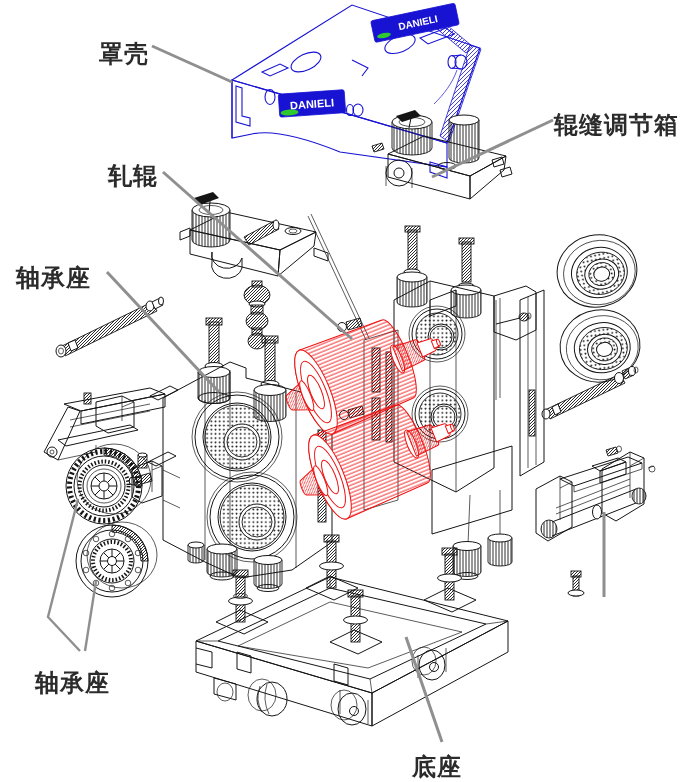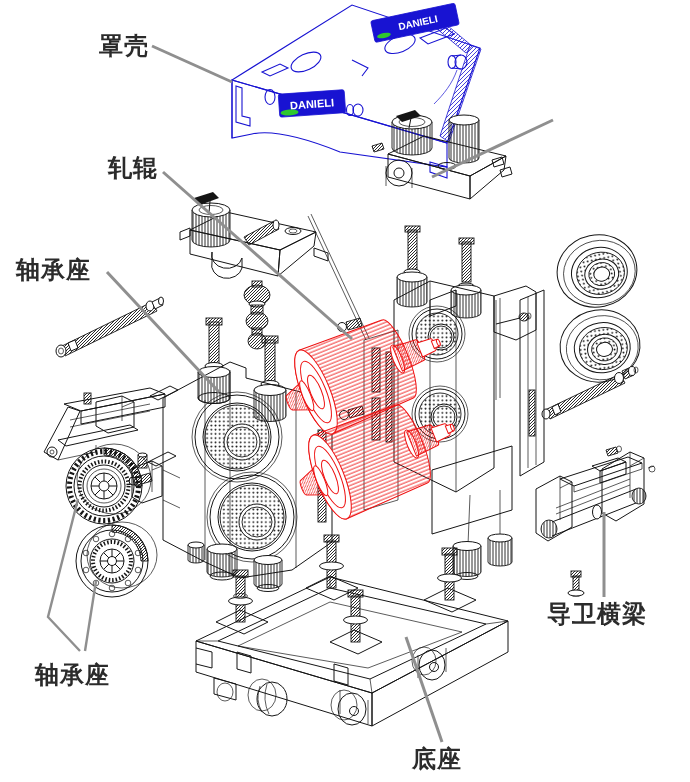--- a/index.html
+++ b/index.html
@@ -1,20 +1,20 @@
 <!DOCTYPE html>
 <html style="--cover-blue: #1813d2; --roll-red: #ee1111; --part-black: #151515; --leader-gray: #8f8f8f; --logo-green: #2fc82f; --label-color: #2b2b2b; --background: #ffffff;"><head>
 <meta charset="utf-8">
 <style>
   html,body{margin:0;padding:0;background:#fff;}
   #stage{position:relative;width:690px;height:782px;background:var(--background,#fff);overflow:hidden;
          font-family:"Liberation Sans","DejaVu Sans",sans-serif;}
   svg{position:absolute;left:0;top:0;}
   .lbl{position:absolute;font-weight:bold;font-size:24px;color:var(--label-color,#2b2b2b);
-       white-space:nowrap;letter-spacing:1px;}
+       white-space:nowrap;letter-spacing:1px;margin-top:8px;}
   
   .blue{stroke:var(--cover-blue);fill:none;stroke-width:1.1;}
   .bluethin{stroke:var(--cover-blue);fill:none;stroke-width:.7;}
   .bluefill{fill:var(--cover-blue);stroke:var(--cover-blue);stroke-width:.8;}
   .bluehatch{fill:url(#blueHatch);stroke:var(--cover-blue);stroke-width:.8;}
   .blk{stroke:var(--part-black);fill:none;stroke-width:1;}
   .thin{stroke:var(--part-black);fill:none;stroke-width:.7;}
   .dark{fill:url(#screwHatch);stroke:var(--part-black);stroke-width:.9;}
   .vl{fill:url(#vlines);stroke:var(--part-black);stroke-width:.9;}
   .dots{fill:url(#dots);stroke:var(--part-black);stroke-width:.9;}
@@ -437,17 +437,17 @@
     <path class="leader" d="M107,272 L219,392"></path>
     <path class="leader2" d="M78,499 L48,617 L80,651"></path>
     <path class="leader2" d="M96,581 L85,651"></path>
     <path class="leader" d="M604,512 L604,597"></path>
     <path class="leader" d="M406,637 L442,742"></path>
   </g>
 </svg>
 
   <div class="lbl" style="left:99px;top:30px;">罩壳</div>
   <div class="lbl" style="left:108px;top:152px;font-family:Liberation Mono, monospace;">轧辊</div>
+  <div class="lbl" style="left:554px;top:101px;">辊缝调节箱</div>
   <div class="lbl" style="left:16px;top:254px;">轴承座</div>
   <div class="lbl" style="left:35px;top:659px;">轴承座</div>
-  <div class="lbl" style="left:547px;top:598px;">导卫横梁</div>
   <div class="lbl" style="left:412px;top:743px;text-align:right;">底座</div>
 </div>
 
 </body></html>

